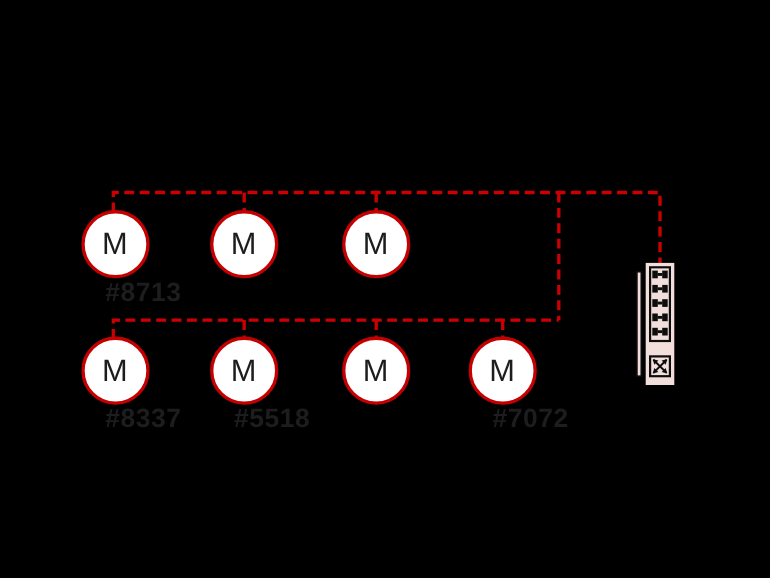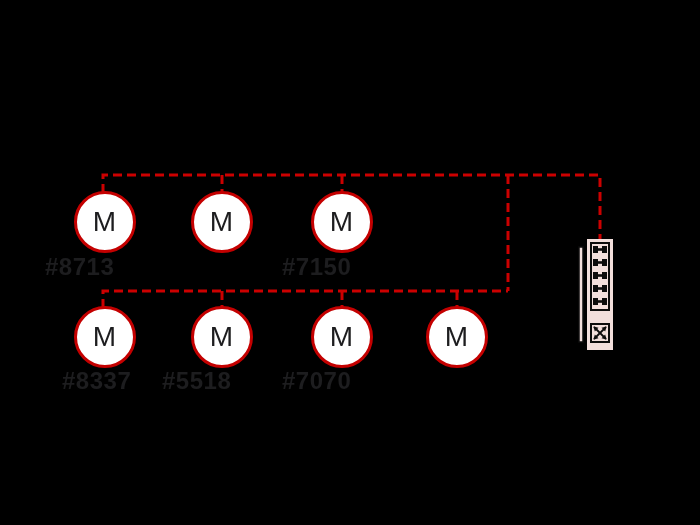--- a/index.html
+++ b/index.html
@@ -39,21 +39,21 @@
     display: flex;
     align-items: center;
     justify-content: center;
     color: #1d1d1f;
     font-size: 28px;
     font-weight: 400;
   }
   .motor-label {
     position: absolute;
     width: 120px;
-    text-align: left;
+    text-align: right;
     color: #1d1d1f;
     font-size: 24px;
     font-weight: 700;
     letter-spacing: 0.5px;
   }
 </style>
 </head>
 <body>
 
 <div class="canvas">
@@ -121,34 +121,33 @@
   </div>
   <div class="motor-label" style="left:45px; top:253px">#8713</div>
 
   <div class="motor-circle" style="left:190.5px; top:190.5px">
     <span>M</span>
   </div>
 
   <div class="motor-circle" style="left:310.5px; top:190.5px">
     <span>M</span>
   </div>
-  <div class="motor-label" style="left:282px; top:253px">#7150</div>
 
   <div class="motor-circle" style="left:73.5px; top:305.5px">
     <span>M</span>
   </div>
-  <div class="motor-label" style="left:62px; top:367px">#8337</div>
+  <div class="motor-label" style="left:45px; top:367px">#8337</div>
 
   <div class="motor-circle" style="left:190.5px; top:305.5px">
     <span>M</span>
   </div>
   <div class="motor-label" style="left:162px; top:367px">#5518</div>
 
   <div class="motor-circle" style="left:310.5px; top:305.5px">
     <span>M</span>
   </div>
-  <div class="motor-label" style="left:282px; top:367px">#7070</div>
 
   <div class="motor-circle" style="left:425.5px; top:305.5px">
     <span>M</span>
   </div>
+  <div class="motor-label" style="left:397px; top:367px">#7072</div>
 
 </div>
 
 </body></html>

